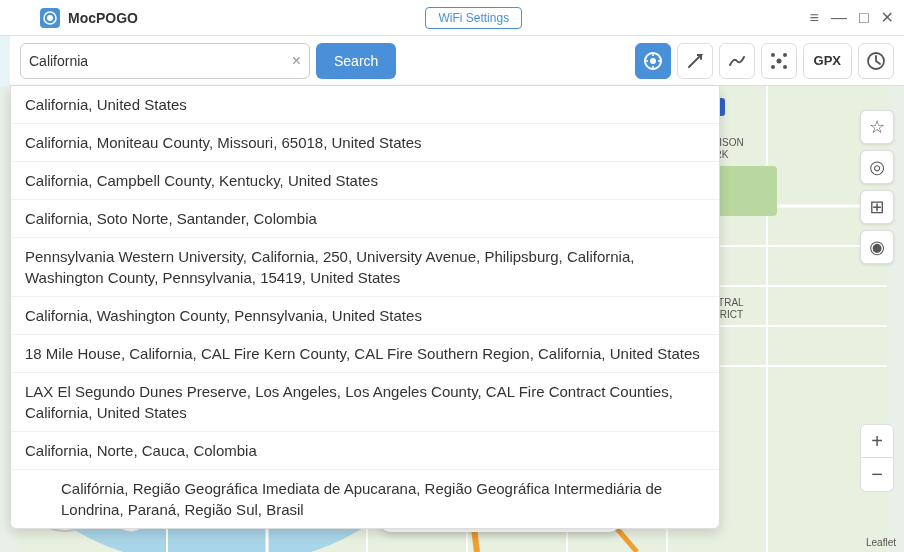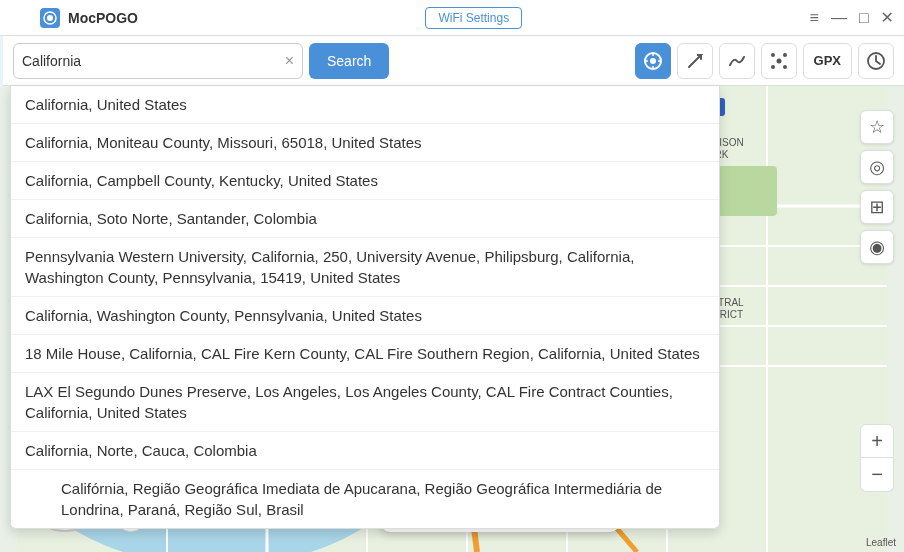--- a/index.html
+++ b/index.html
@@ -16,21 +16,21 @@
     .app-title { font-size: 14px; font-weight: 600; color: #333; }
     .wifi-btn {
       border: 1.5px solid #4a90d9; border-radius: 4px; padding: 3px 12px;
       color: #4a90d9; font-size: 12px; background: #fff; cursor: pointer;
     }
     .title-bar-right { display: flex; align-items: center; gap: 12px; }
     .win-btn { font-size: 16px; color: #666; cursor: pointer; background: none; border: none; }
 
     
     .toolbar {
-      position: absolute; top: 36px; left: 3px; right: 0; height: 50px;
+      position: absolute; top: 36px; left: 10px; right: 0; height: 50px;
       background: #fff; display: flex; align-items: center; padding: 0 10px;
       gap: 6px; border-bottom: 1px solid #ddd; z-index: 99;
     }
     .search-box {
       display: flex; align-items: center; border: 1.5px solid #ccc; border-radius: 6px;
       height: 36px; width: 290px; padding: 0 8px; background: #fff;
     }
     .search-input {
       border: none; outline: none; flex: 1; font-size: 14px; color: #333;
     }

